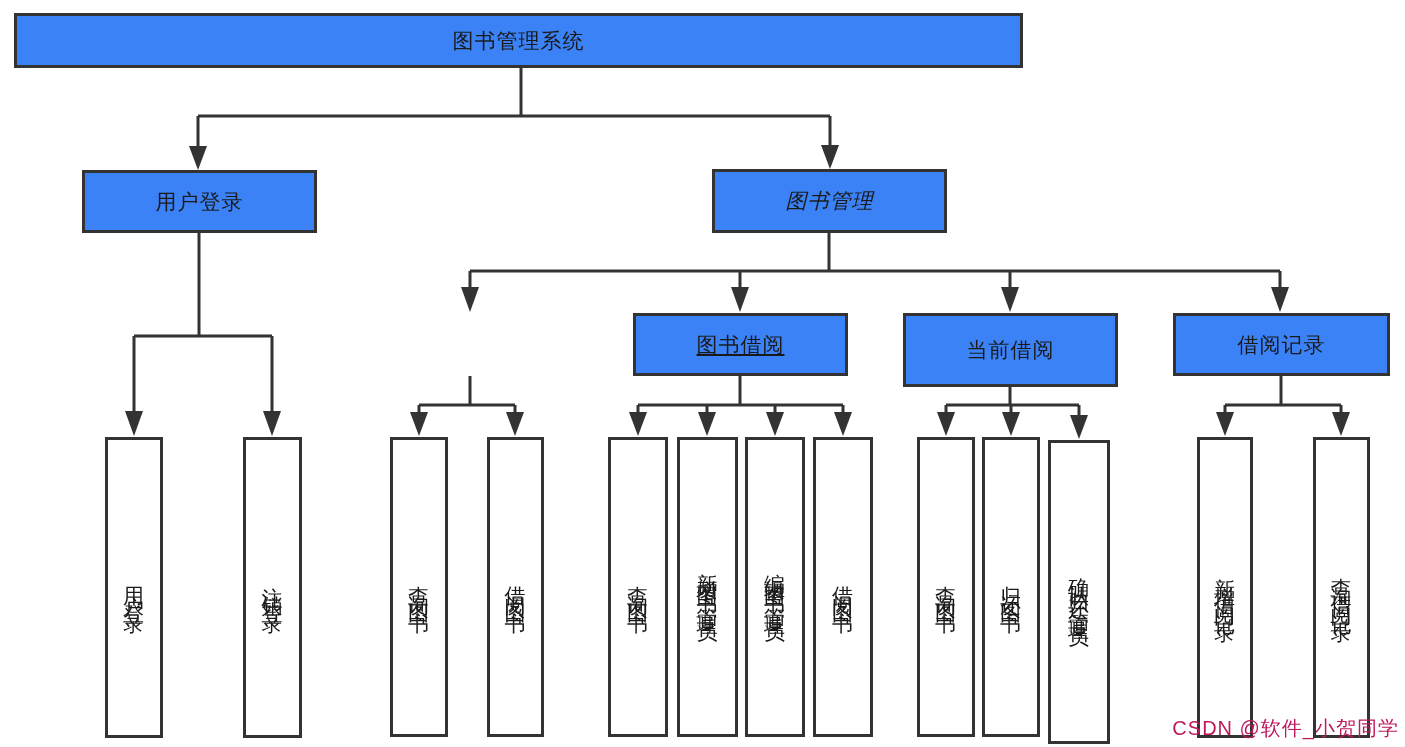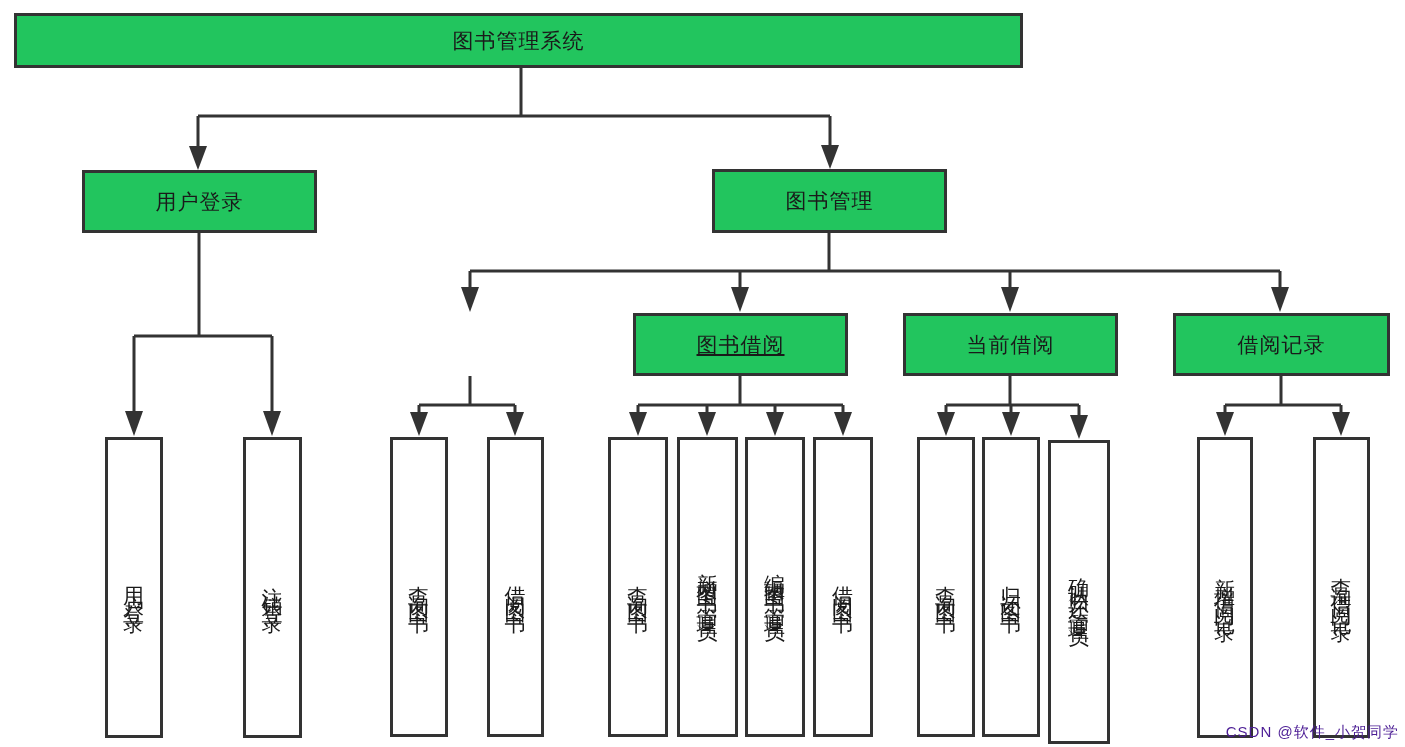--- a/index.html
+++ b/index.html
@@ -8,21 +8,21 @@
     width:1405px;height:747px;
     background:#ffffff;
     font-family:"Liberation Sans",sans-serif;
     color:#1a1a1a;
     overflow:hidden;
   }
   #connectors{position:absolute;left:0;top:0;}
   .node{
     position:absolute;
     box-sizing:border-box;
-    background:#22c55e;
+    background:#3b82f6;
     border:3px solid #333333;
     display:flex;
     align-items:center;
     justify-content:center;
     font-size:21px;
     letter-spacing:1px;
     white-space:nowrap;
     z-index:2;
   }
   .leaf{
@@ -42,22 +42,22 @@
     letter-spacing:9px;
     line-height:1;
   }
   .leaf.tight .vtext{
     letter-spacing:7px;
   }
   #watermark{
     position:absolute;
     right:6px;
     bottom:5px;
-    font-size:15px;
-    color:#4c1d95;
+    font-size:20px;
+    color:#be185d;
     letter-spacing:1px;
     z-index:3;
     white-space:nowrap;
   }
 </style>
 </head>
 <body>
 
 <div id="canvas">
 
@@ -97,24 +97,24 @@
       <polygon points="1002,412 1020,412 1011,436"></polygon>
       <polygon points="1070,415 1088,415 1079,439"></polygon>
       <polygon points="1216,412 1234,412 1225,436"></polygon>
       <polygon points="1332,412 1350,412 1341,436"></polygon>
     </g>
   </svg>
 
   <div class="node" style="left:14px;top:13px;width:1009px;height:55px;">图书管理系统</div>
 
   <div class="node" style="left:82px;top:170px;width:235px;height:63px;">用户登录</div>
-  <div class="node" style="left:712px;top:169px;width:235px;height:64px;">图书管理</div>
+  <div class="node" style="left:712px;top:169px;width:235px;height:64px;font-style:italic;">图书管理</div>
 
   <div class="node" style="left:633px;top:313px;width:215px;height:63px;text-decoration:underline;">图书借阅</div>
-  <div class="node" style="left:903px;top:313px;width:215px;height:63px;">当前借阅</div>
+  <div class="node" style="left:903px;top:313px;width:215px;height:74px;">当前借阅</div>
   <div class="node" style="left:1173px;top:313px;width:217px;height:63px;">借阅记录</div>
 
   <div class="leaf" style="left:105px;top:437px;width:58px;height:301px;">
     <span class="vtext">用户登录</span>
   </div>
   <div class="leaf" style="left:243px;top:437px;width:59px;height:301px;">
     <span class="vtext">注销登录</span>
   </div>
 
   <div class="leaf" style="left:390px;top:437px;width:58px;height:300px;">

